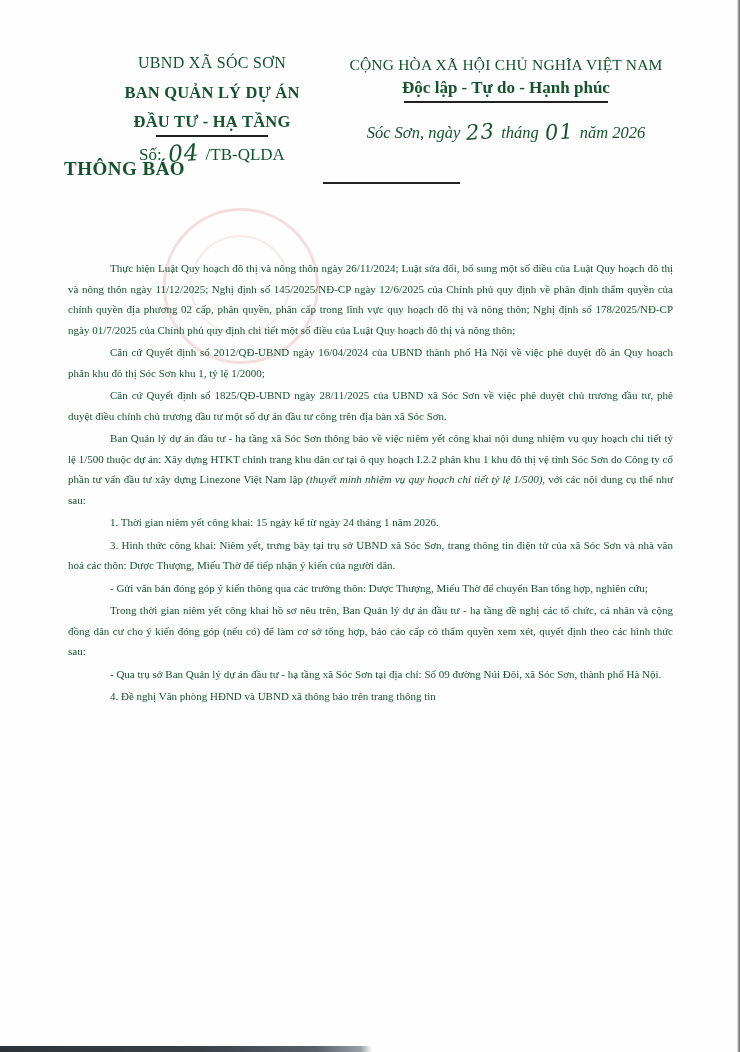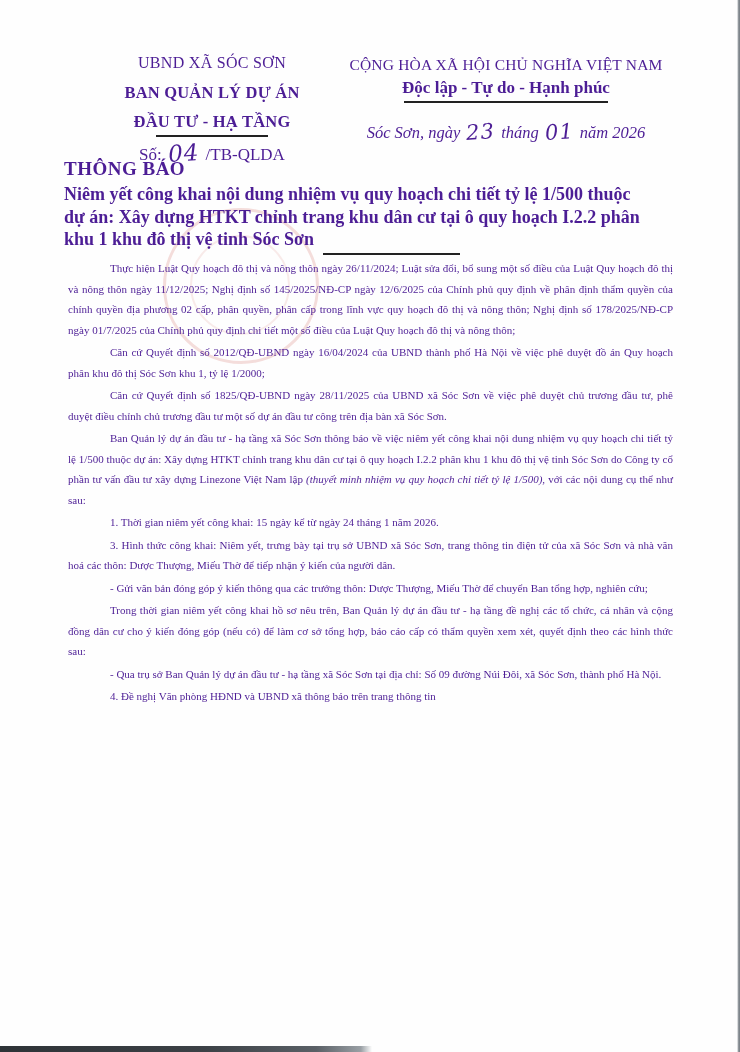--- a/index.html
+++ b/index.html
@@ -2,21 +2,21 @@
 <html><head>
 <meta charset="utf-8">
 <style>
   html,body{margin:0;padding:0;background:#e8e8e8;}
   .page{
     position:relative;
     width:740px;height:1052px;
     background:#fefefe;
     overflow:hidden;
     font-family:"Liberation Serif","DejaVu Serif",serif;
-    color:#4c1d95;
+    color:#14532d;
     margin:0 auto;
   }
   
   .hdr-left{position:absolute;left:103px;top:54px;width:218px;text-align:center;line-height:1.18;}
   .hdr-left .l1{font-size:16px;letter-spacing:.3px;}
   .hdr-left .l2,.hdr-left .l3{font-size:16.5px;font-weight:bold;letter-spacing:.2px;margin-top:10px;}
   .hdr-left .rule{width:112px;height:2px;background:#222;margin:3px auto 0;}
   .hdr-left .so{margin-top:8px;font-size:17px;white-space:nowrap;}
   .hdr-right{position:absolute;left:328px;top:56px;width:356px;text-align:center;line-height:1.2;}
   .hdr-right .l1{font-size:15.5px;font-weight:normal;letter-spacing:.2px;}
@@ -86,25 +86,20 @@
       <span>Sóc Sơn, ngày</span>
       <span class="hw hw-sm">23</span>
       <span>tháng</span>
       <span class="hw hw-sm">01</span>
       <span>năm 2026</span>
     </div>
   </div>
 
   <div class="title-block">
     <div class="title-main">THÔNG BÁO</div>
-    <div class="title-sub">
-      <div>Niêm yết công khai nội dung nhiệm vụ quy hoạch chi tiết tỷ lệ 1/500 thuộc</div>
-      <div>dự án: Xây dựng HTKT chỉnh trang khu dân cư tại ô quy hoạch I.2.2 phân</div>
-      <div>khu 1 khu đô thị vệ tinh Sóc Sơn</div>
-    </div>
     <div class="title-rule"></div>
   </div>
 
   <div class="doc-body">
       <p><span>Thực hiện Luật Quy hoạch đô thị và nông thôn ngày 26/11/2024; Luật sửa đổi, bổ sung một số điều của Luật Quy hoạch đô thị và nông thôn ngày 11/12/2025; Nghị định số 145/2025/NĐ-CP ngày 12/6/2025 của Chính phủ quy định về phân định thẩm quyền của chính quyền địa phương 02 cấp, phân quyền, phân cấp trong lĩnh vực quy hoạch đô thị và nông thôn; Nghị định số 178/2025/NĐ-CP ngày 01/7/2025 của Chính phủ quy định chi tiết một số điều của Luật Quy hoạch đô thị và nông thôn;</span></p>
       <p><span>Căn cứ Quyết định số 2012/QĐ-UBND ngày 16/04/2024 của UBND thành phố Hà Nội về việc phê duyệt đồ án Quy hoạch phân khu đô thị Sóc Sơn khu 1, tỷ lệ 1/2000;</span></p>
       <p><span>Căn cứ Quyết định số 1825/QĐ-UBND ngày 28/11/2025 của UBND xã Sóc Sơn về việc phê duyệt chủ trương đầu tư, phê duyệt điều chỉnh chủ trương đầu tư một số dự án đầu tư công trên địa bàn xã Sóc Sơn.</span></p>
       <p><span>Ban Quản lý dự án đầu tư - hạ tầng xã Sóc Sơn thông báo về việc niêm yết công khai nội dung nhiệm vụ quy hoạch chi tiết tỷ lệ 1/500 thuộc dự án: Xây dựng HTKT chỉnh trang khu dân cư tại ô quy hoạch I.2.2 phân khu 1 khu đô thị vệ tinh Sóc Sơn do Công ty cổ phần tư vấn đầu tư xây dựng Linezone Việt Nam lập </span><span class="it">(thuyết minh nhiệm vụ quy hoạch chi tiết tỷ lệ 1/500)</span><span>, với các nội dung cụ thể như sau:</span></p>
       <p><span>1. Thời gian niêm yết công khai: 15 ngày kể từ ngày 24 tháng 1 năm 2026.</span></p>
       <p><span>3. Hình thức công khai: Niêm yết, trưng bày tại trụ sở UBND xã Sóc Sơn, trang thông tin điện tử của xã Sóc Sơn và nhà văn hoá các thôn: Dược Thượng, Miếu Thờ để tiếp nhận ý kiến của người dân.</span></p>

